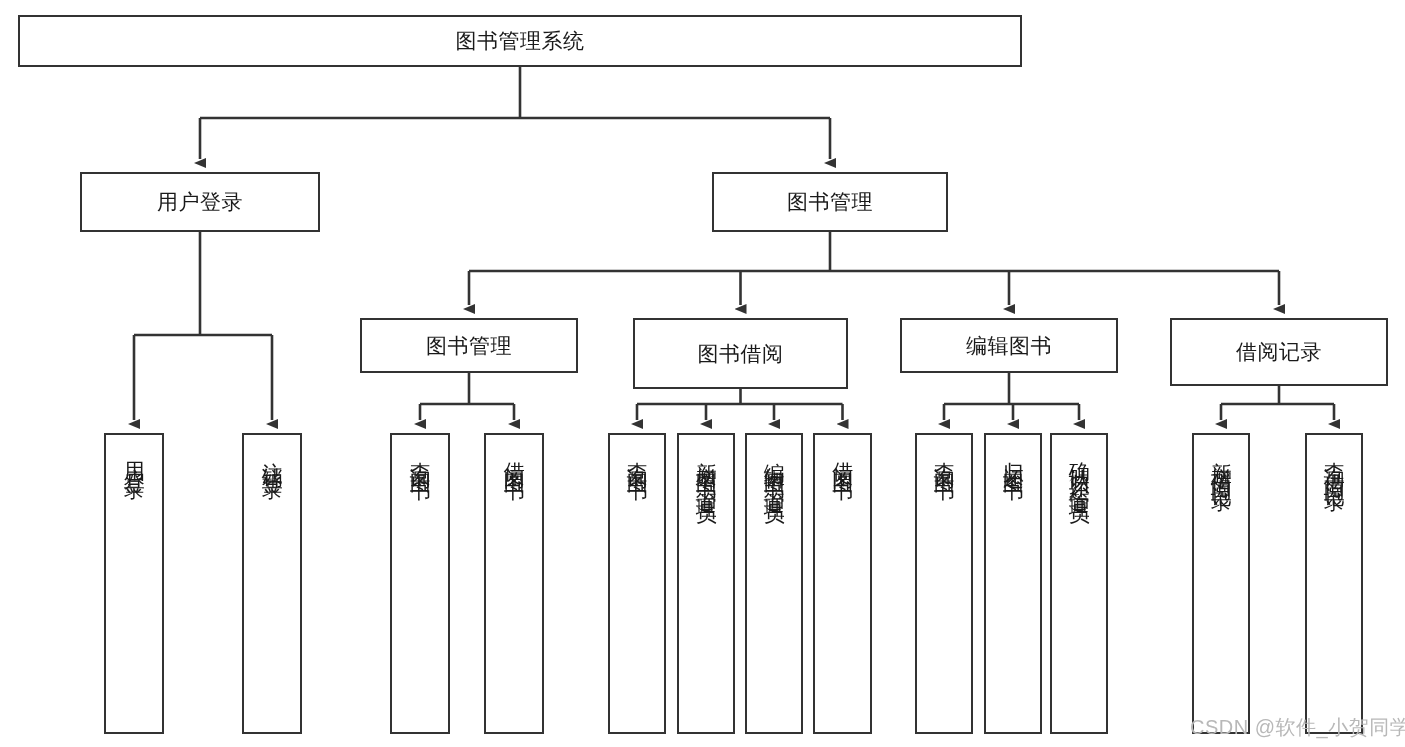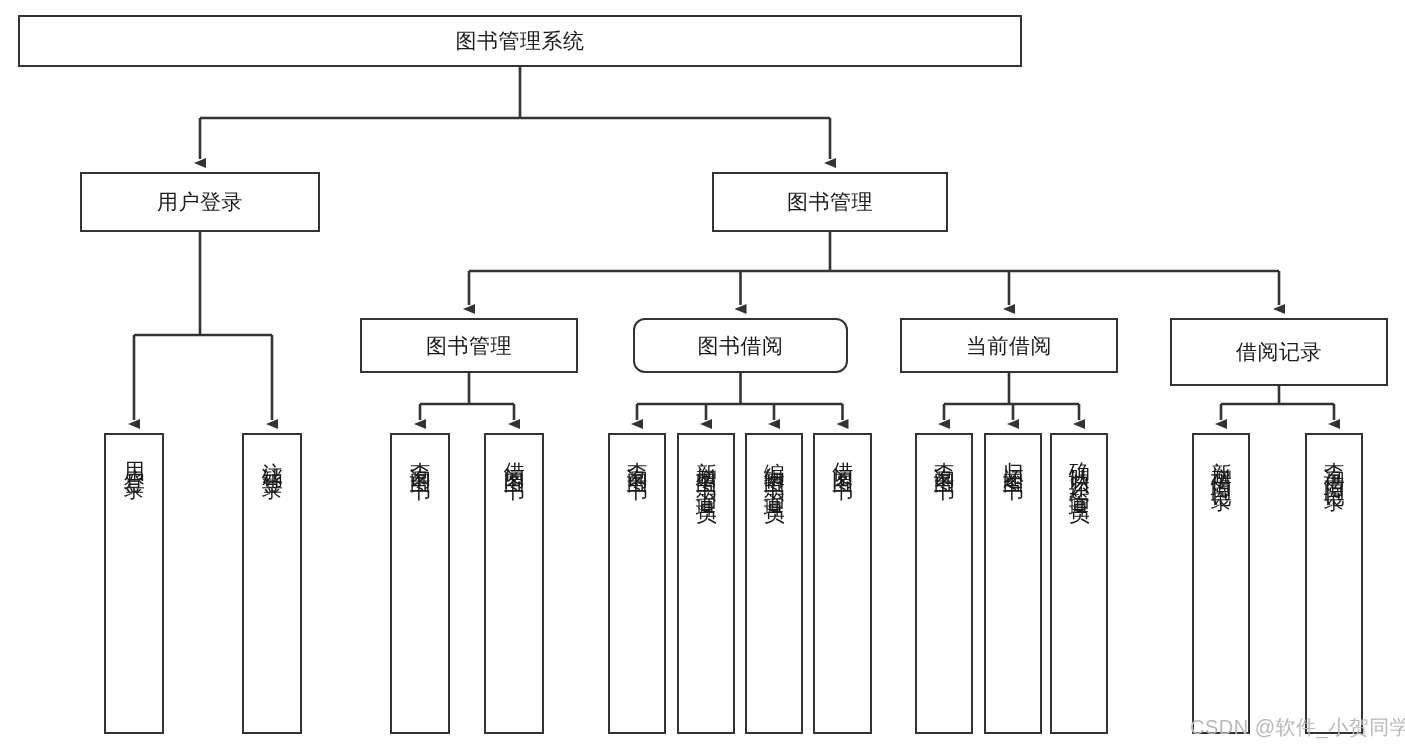--- a/index.html
+++ b/index.html
@@ -117,25 +117,25 @@
   <div class="node horiz" id="node-user-login" style="left: 80px; top: 172px; width: 240px; height: 60px;">
     <span>用户登录</span>
   </div>
   <div class="node horiz" id="node-book-management" style="left: 712px; top: 172px; width: 236px; height: 60px;">
     <span>图书管理</span>
   </div>
 
   <div class="node horiz" id="node-new-book-recommend" style="left: 360px; top: 318px; width: 218px; height: 55px;">
     <span>图书管理</span>
   </div>
-  <div class="node horiz" id="node-book-borrow" style="left: 633px; top: 318px; width: 215px; height: 55px; border-radius: 12px;">
+  <div class="node horiz" id="node-book-borrow" style="left: 633px; top: 318px; width: 215px; height: 71px;">
     <span>图书借阅</span>
   </div>
   <div class="node horiz" id="node-current-borrow" style="left: 900px; top: 318px; width: 218px; height: 55px;">
-    <span>当前借阅</span>
+    <span>编辑图书</span>
   </div>
   <div class="node horiz" id="node-borrow-record" style="left: 1170px; top: 318px; width: 218px; height: 68px;">
     <span>借阅记录</span>
   </div>
 
   <div class="node vert" id="node-leaf-user-login" style="left: 104px; top: 433px; width: 60px; height: 301px;">
     <span class="vtext">用户登录</span>
   </div>
   <div class="node vert" id="node-leaf-logout" style="left: 242px; top: 433px; width: 60px; height: 301px;">
     <span class="vtext">注销登录</span>

